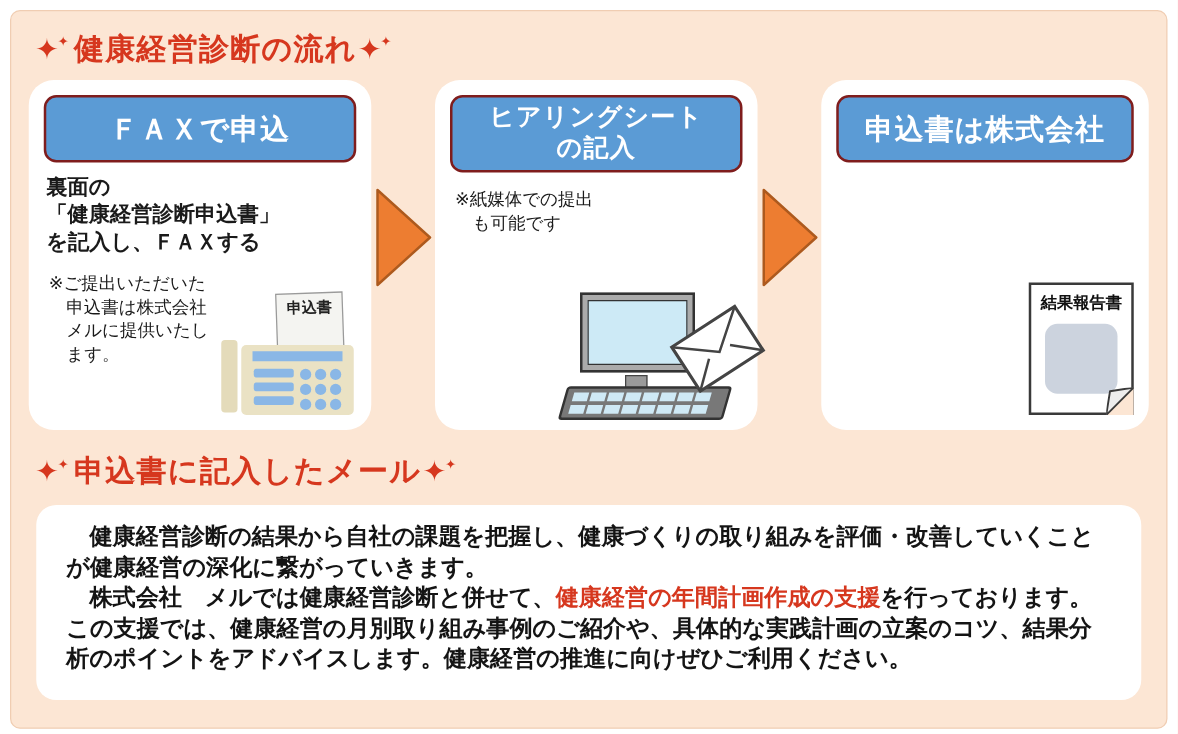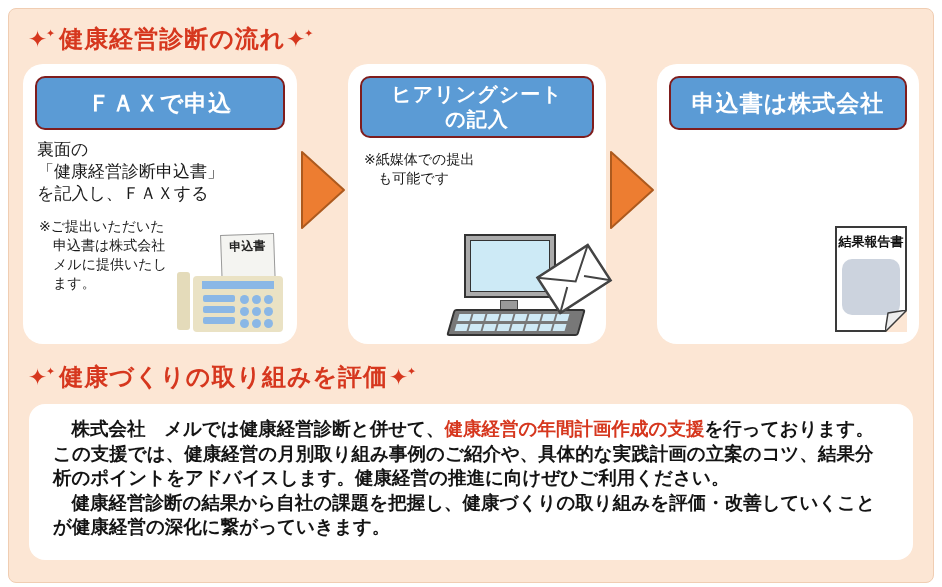--- a/index.html
+++ b/index.html
@@ -21,21 +21,21 @@
   .flow-row { display:flex; align-items:flex-start; justify-content:space-between; padding:0 2px; }
   .card { position:relative; background:#ffffff; border-radius:20px; height:280px; padding:12px 12px 0 12px; }
   .card.c1 { flex:0 0 274px; }
   .card.c2 { flex:0 0 258px; }
   .card.c3 { flex:0 0 262px; }
   .card-header { background:#5b9bd5; border:2px solid #7f1d1d; border-radius:10px;
                  min-height:54px; display:flex; align-items:center; justify-content:center;
                  color:#ffffff; font-weight:800; font-size:23px; text-align:center;
                  white-space:pre-line; line-height:1.25; letter-spacing:1px; }
   .card-header.twoline { font-size:20px; min-height:62px; }
-  .card-body { font-weight:400; font-size:17px; line-height:1.3; margin:9px 2px 0 2px;
+  .card-body { font-weight:700; font-size:17px; line-height:1.3; margin:9px 2px 0 2px;
                white-space:pre-line; }
   .card-note { font-weight:400; font-size:14px; line-height:1.35; margin:12px 0 0 4px;
                white-space:pre-line; }
   .flow-arrow { flex:0 0 auto; margin-top:86px; }
 
   
   .fax { position:absolute; right:14px; bottom:12px; width:106px; height:98px; }
   .fax-paper { position:absolute; right:8px; top:0; width:54px; height:56px; background:#f4f4f1;
                border:1px solid #9a9a9a; transform:rotate(-2deg); text-align:center;
                font-size:12px; font-weight:700; padding-top:3px; color:#222; }
@@ -57,21 +57,21 @@
   .pc-neck { position:absolute; left:52px; top:66px; width:18px; height:11px; background:#9a9a9a; border:1px solid #444; }
   .pc-base { position:absolute; left:38px; top:77px; width:48px; height:9px; background:#9a9a9a;
              border:1px solid #444; border-radius:50% / 60%; }
   .pc-kb { position:absolute; left:2px; bottom:0; width:132px; height:27px; background:#787878;
            border:2px solid #333; border-radius:3px; transform:skewX(-16deg); }
   .pc-kb .row { display:flex; gap:2px; margin:3px 0 0 5px; }
   .pc-kb .row i { display:block; width:12px; height:7px; background:#cfe9f5; }
   .pc-mail { position:absolute; right:-6px; top:22px; transform:rotate(-33deg); }
 
   
-  .doc { position:absolute; right:12px; bottom:12px; width:72px; height:106px; background:#ffffff;
+  .doc { position:absolute; right:12px; bottom:12px; width:84px; height:106px; background:#ffffff;
          border:2px solid #3a3a3a; }
   .doc-label { font-size:13px; font-weight:700; text-align:center; margin-top:5px; color:#111; }
   .doc-inner { width:58px; height:56px; background:#ccd3de; border-radius:10px; margin:8px auto 0 auto; }
   .doc-fold { position:absolute; right:-2px; bottom:-2px; }
 
   
   .plan-box { background:#ffffff; border-radius:16px; margin:11px 8px 0 8px; height:156px;
               padding:13px 24px 0 24px; }
   .plan-box p { font-size:18.5px; font-weight:700; line-height:1.33; color:#141414; }
   .plan-red { color:#d6371e; }
@@ -179,21 +179,21 @@
           <div class="doc-inner"></div>
           <svg class="doc-fold" width="22" height="22" viewBox="0 0 22 22">
             <polygon points="22,0 22,22 0,22" fill="#fce6d4"></polygon>
             <polygon points="0,22 22,0 3,3" fill="#ededed" stroke="#3a3a3a" stroke-width="1.5" stroke-linejoin="round"></polygon>
           </svg>
         </div>
       </div>
 
     </div>
 
-    <h1 class="section-title second"><span class="sparkle"><span class="sp-b">✦</span><span class="sp-s">✦</span></span><span>健康づくりの取り組みを評価</span><span class="sparkle"><span class="sp-b">✦</span><span class="sp-s">✦</span></span></h1>
+    <h1 class="section-title second"><span class="sparkle"><span class="sp-b">✦</span><span class="sp-s">✦</span></span><span>申込書に記入したメール</span><span class="sparkle"><span class="sp-b">✦</span><span class="sp-s">✦</span></span></h1>
 
     <div class="plan-box">
+      <p>　健康経営診断の結果から自社の課題を把握し、健康づくりの取り組みを評価・改善していくことが健康経営の深化に繋がっていきます。</p>
       <p><span>　株式会社　メルでは健康経営診断と併せて、</span><span class="plan-red">健康経営の年間計画作成の支援</span><span>を行っております。この支援では、健康経営の月別取り組み事例のご紹介や、具体的な実践計画の立案のコツ、結果分析のポイントをアドバイスします。健康経営の推進に向けぜひご利用ください。</span></p>
-      <p>　健康経営診断の結果から自社の課題を把握し、健康づくりの取り組みを評価・改善していくことが健康経営の深化に繋がっていきます。</p>
     </div>
 
   </div>
 </div>
 
 </body></html>

